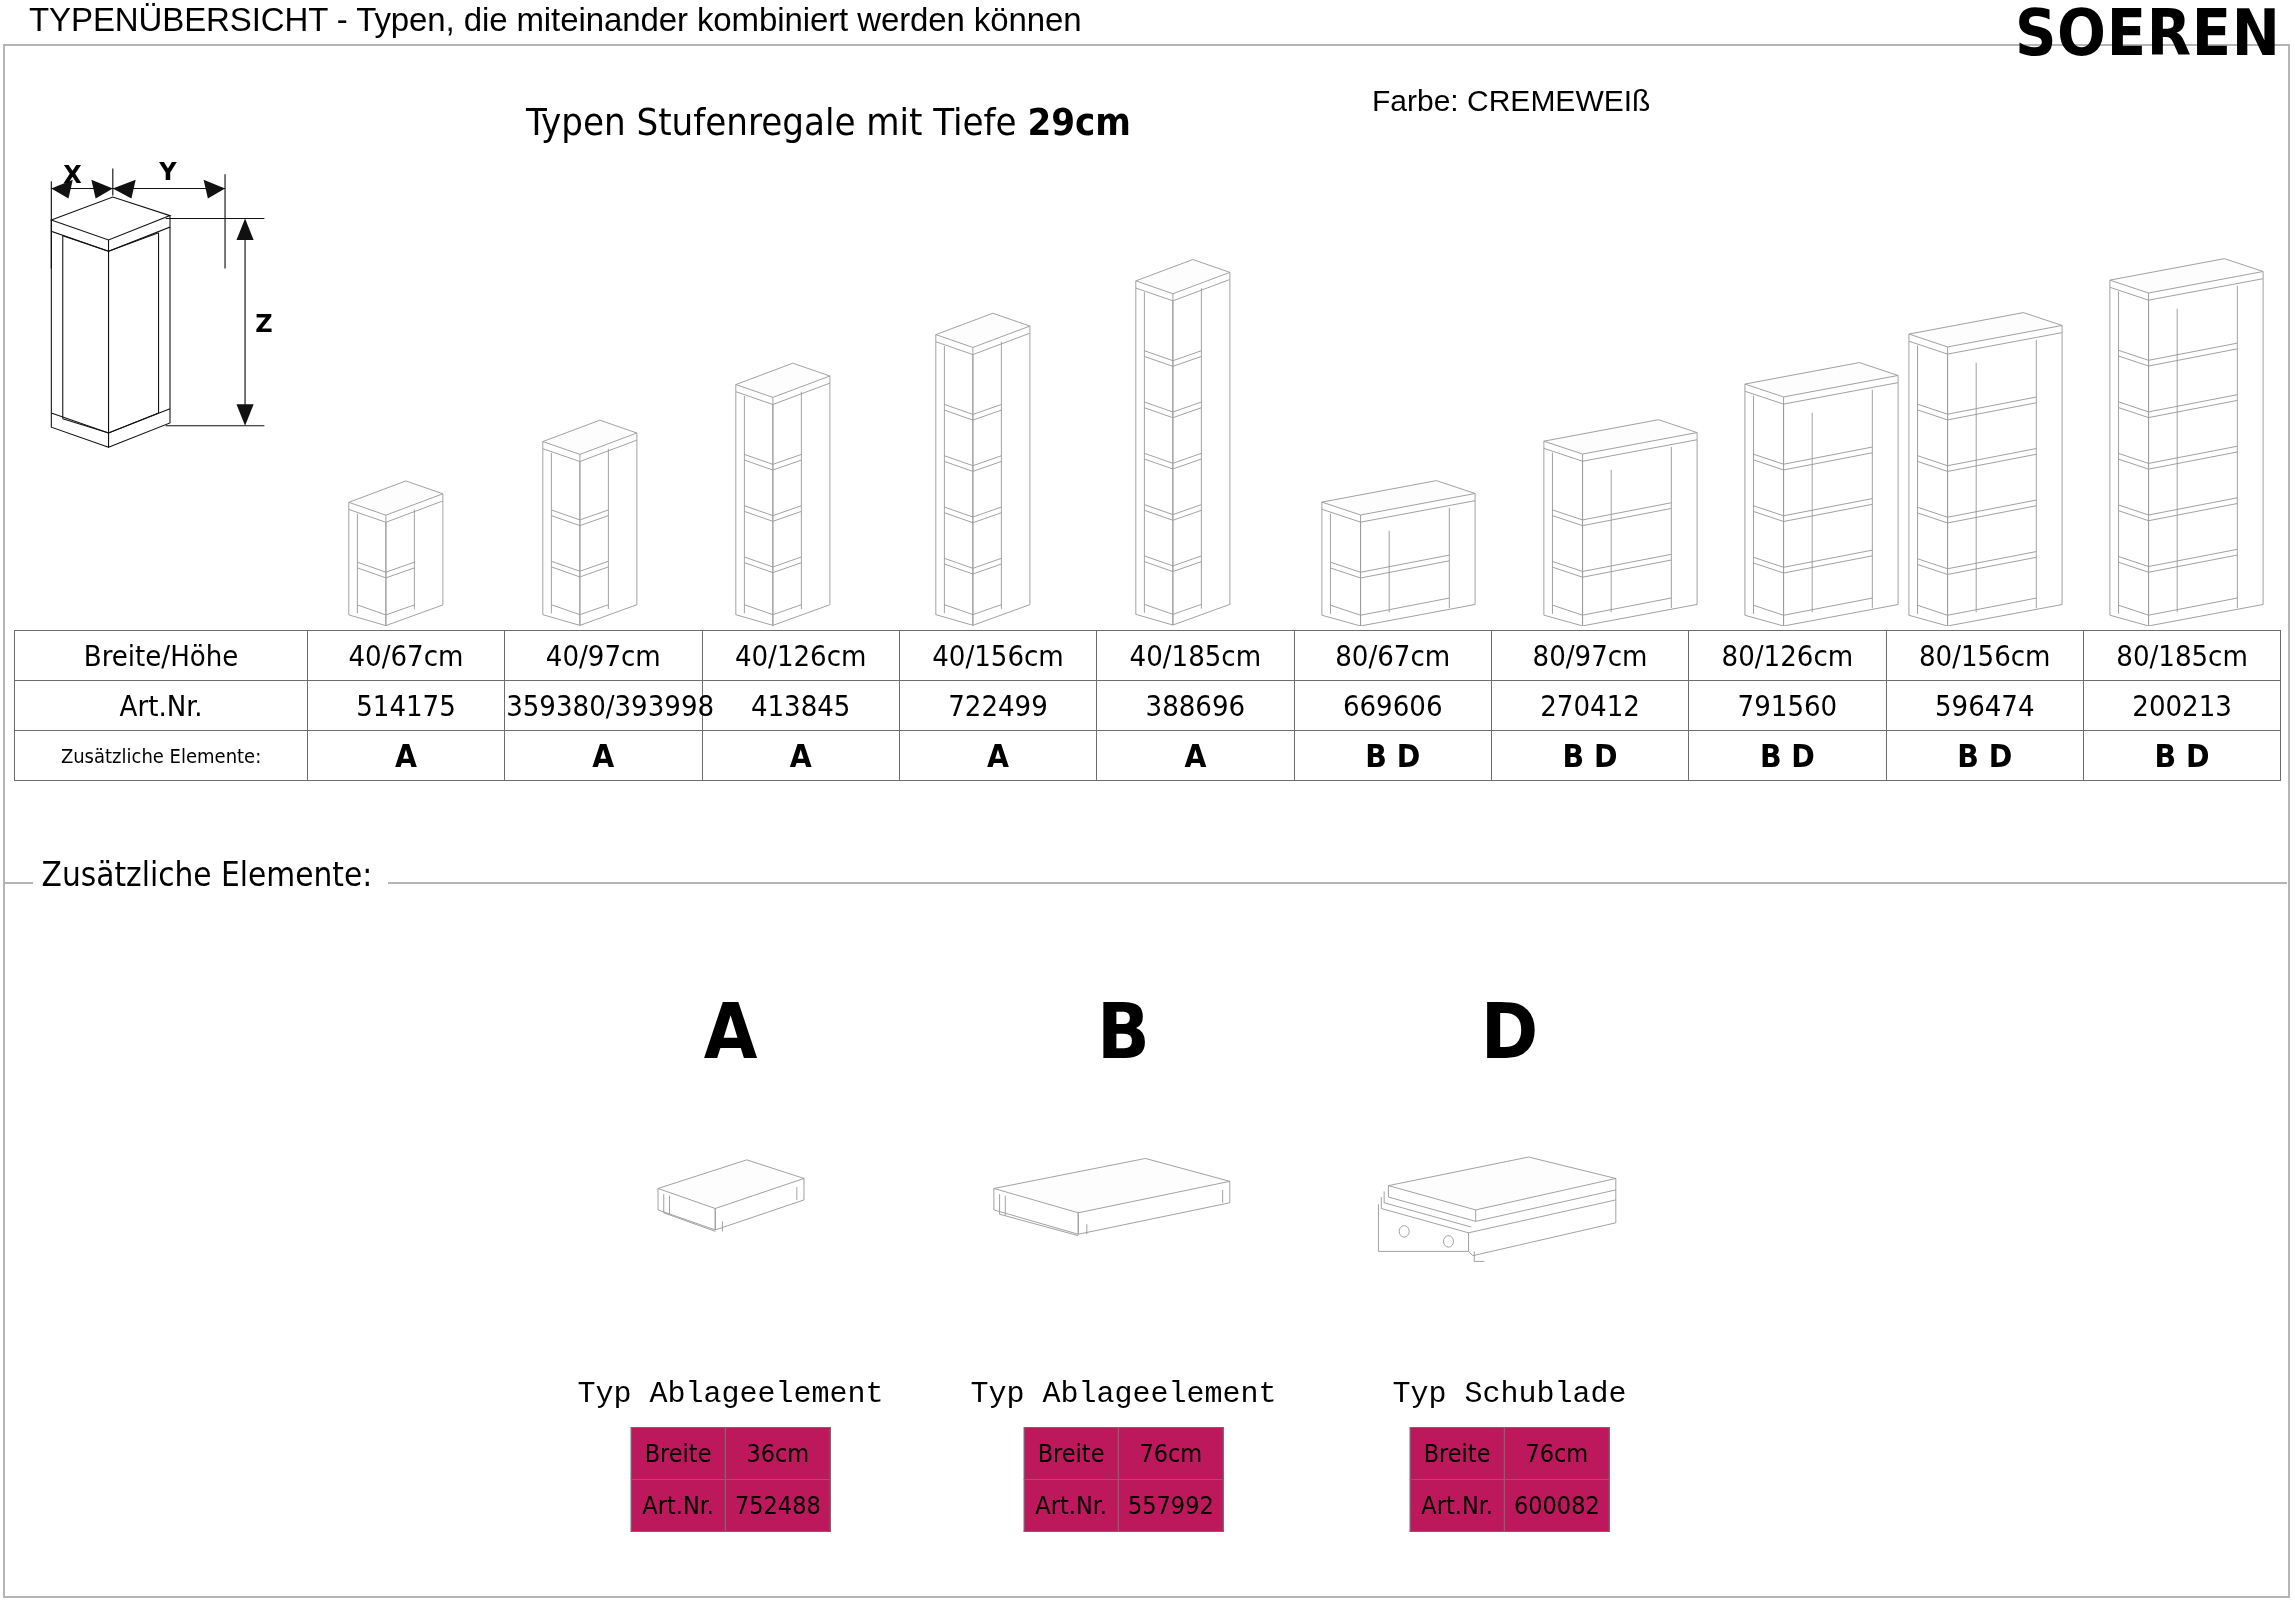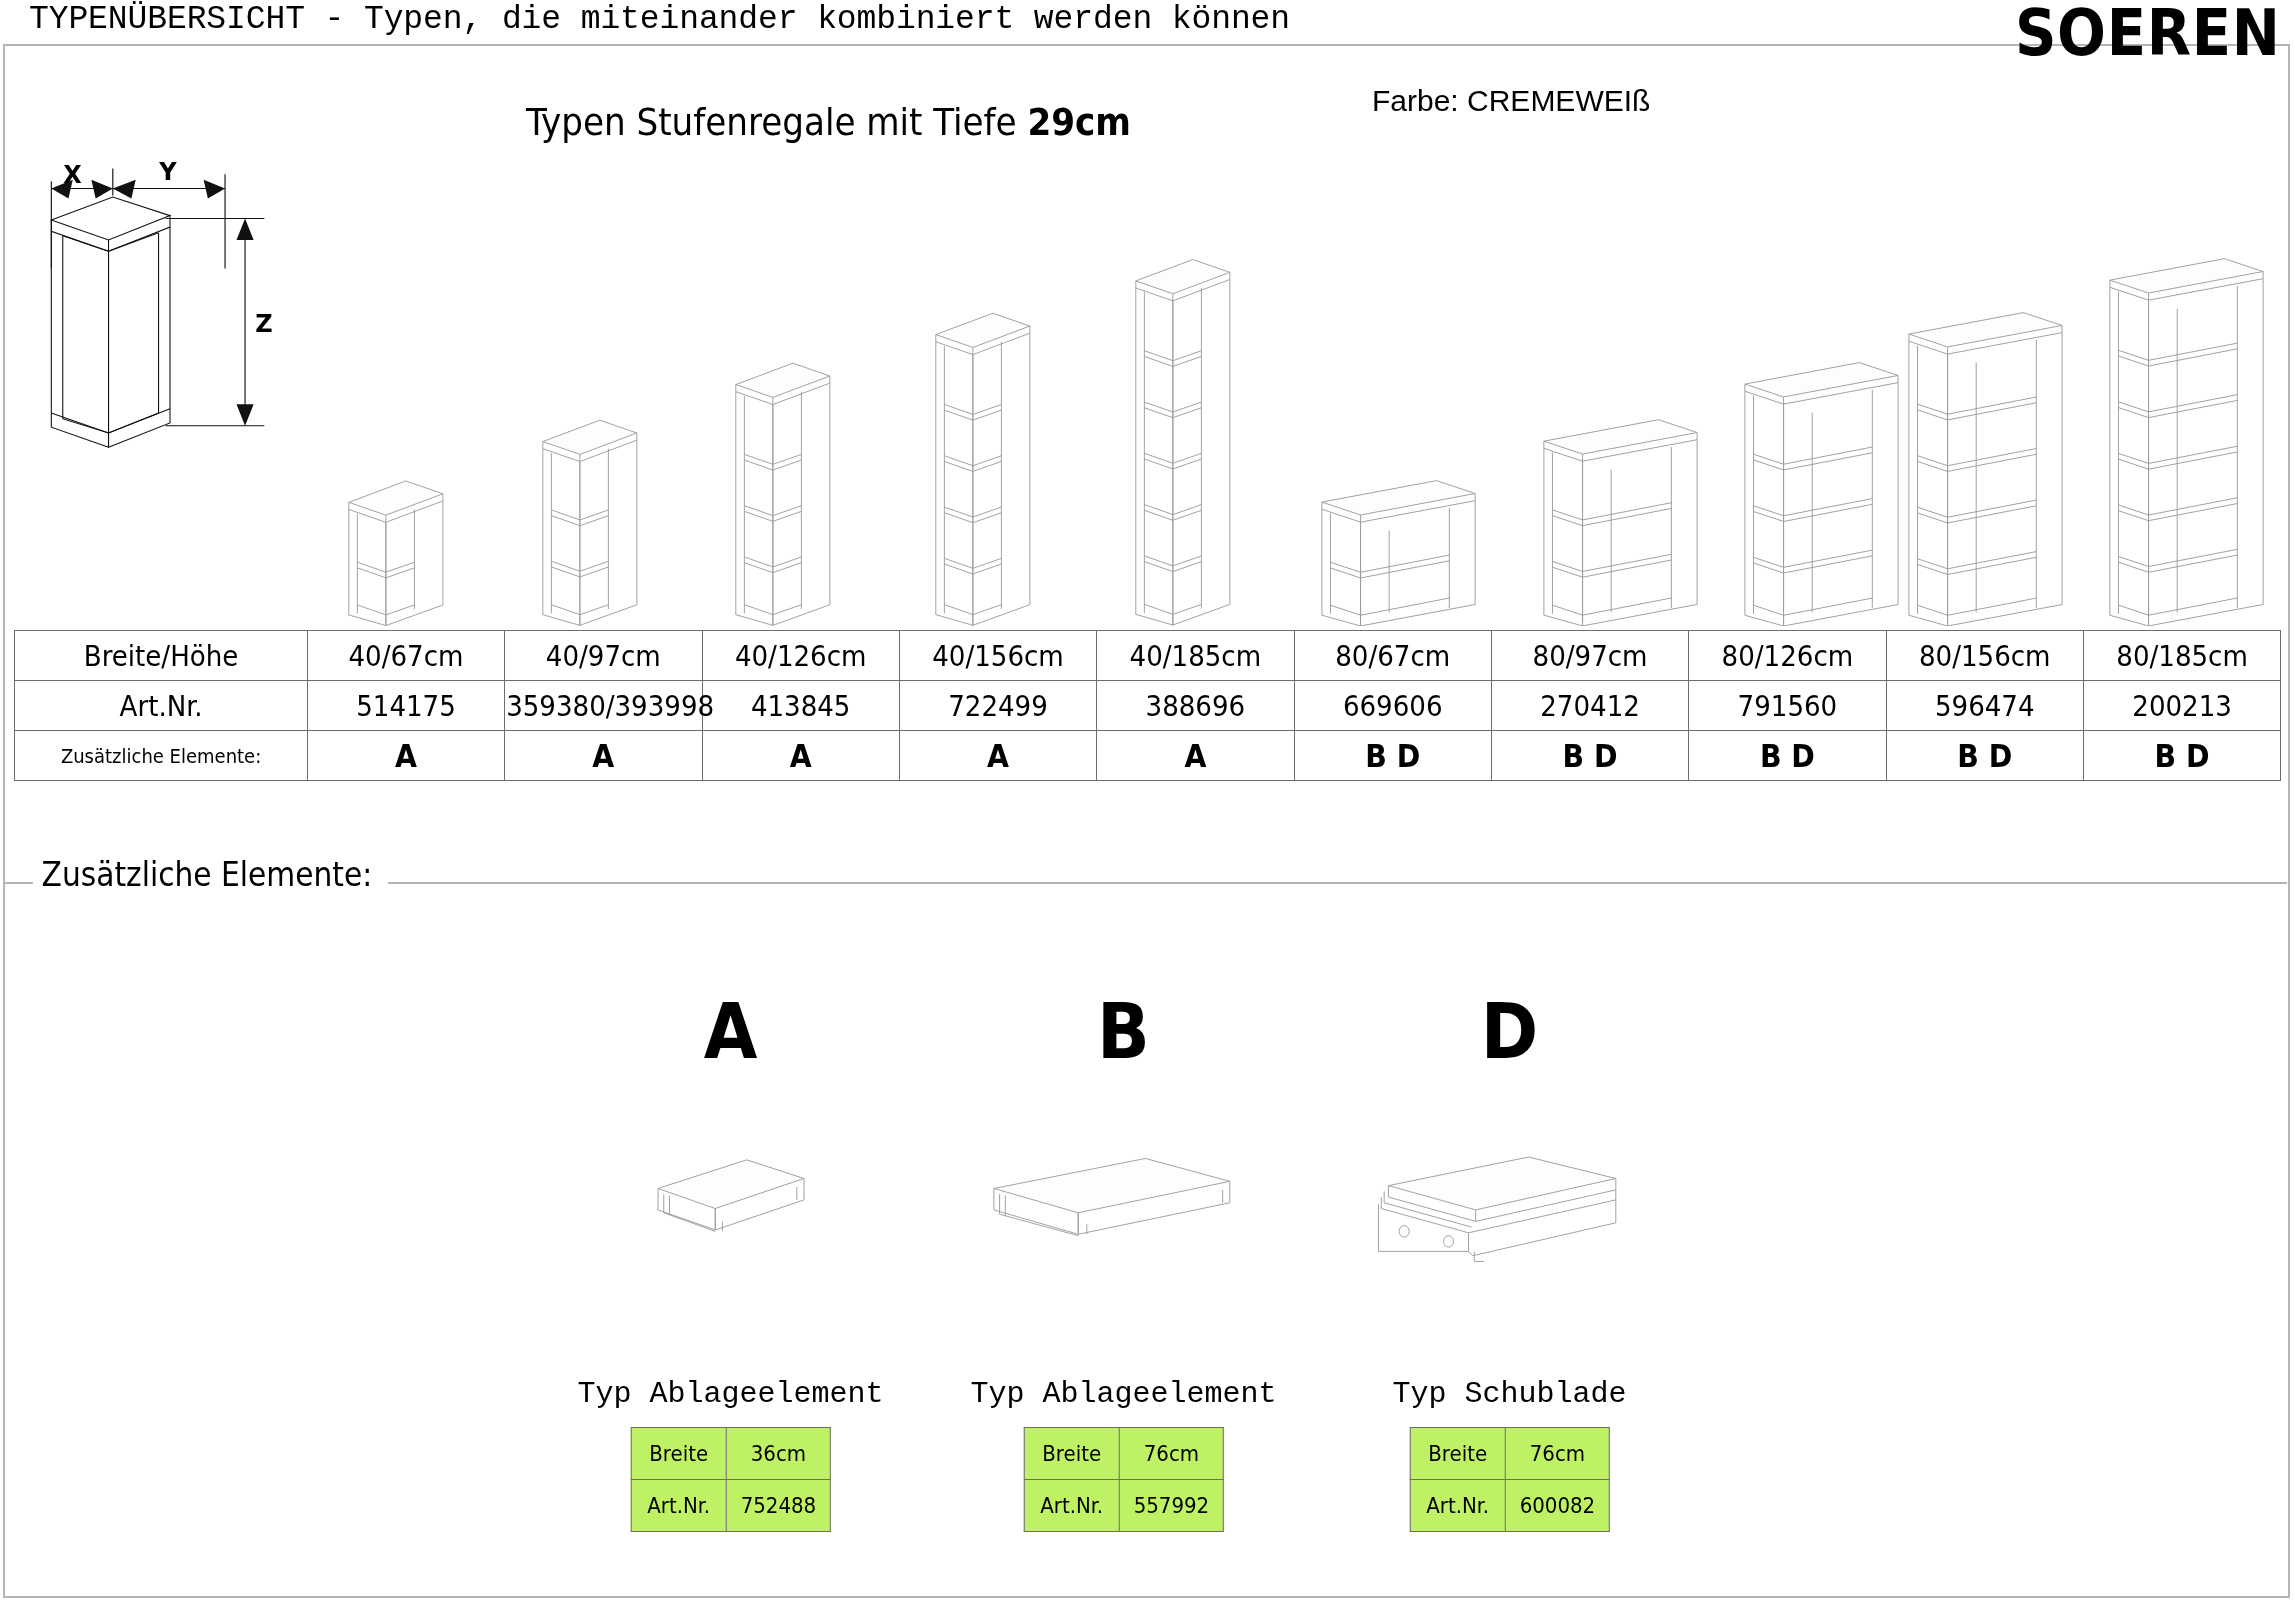--- a/index.html
+++ b/index.html
@@ -8,21 +8,21 @@
     width:2295px;height:1606px;position:relative;overflow:hidden;
     -webkit-font-smoothing:antialiased;
   }
   .page-frame{
     position:absolute;left:2.9px;top:44px;width:2287px;height:1554px;
     border:2.1px solid #b5b5b5;box-sizing:border-box;
   }
   
   .doc-title{
     position:absolute;left:29px;top:1.4px;font-size:33px;color:#000;
-    font-family:Liberation Mono, monospace;
+    font-family:Liberation Sans, sans-serif;
     letter-spacing:-0.1px;white-space:nowrap;
   }
   .brand{
     position:absolute;right:14.3px;top:-4.3px;font-size:64px;font-weight:700;
     letter-spacing:0.7px;color:#000;white-space:nowrap;
     font-family:"DejaVu Sans Condensed","DejaVu Sans",sans-serif;
   }
   .sub-depth{
     position:absolute;left:526px;top:100px;font-size:38px;white-space:nowrap;
     font-family:"DejaVu Sans Condensed","DejaVu Sans",sans-serif;
@@ -82,22 +82,22 @@
   .extra .cap{
     position:absolute;top:390px;left:0;width:100%;text-align:center;
     font-size:30px;white-space:nowrap;
     font-family:Liberation Mono, monospace;
   }
   .mini-table{
     position:absolute;top:440px;left:50%;transform:translateX(-50%);
     border-collapse:collapse;table-layout:fixed;
   }
   .mini-table td{
-    border:1.4px solid #6d6d6d;height:49px;text-align:center;font-size:22px;
-    font-family:"DejaVu Sans Condensed","DejaVu Sans",sans-serif;background:#bef264;
+    border:1.4px solid #6d6d6d;height:49px;text-align:center;font-size:25px;
+    font-family:"DejaVu Sans Condensed","DejaVu Sans",sans-serif;background:#be185d;
   }
 </style>
 </head>
 <body>
 
 <div class="page-frame"></div>
 
 <div class="doc-title">TYPENÜBERSICHT - Typen, die miteinander kombiniert werden können</div>
 <div class="brand">SOEREN</div>
 

